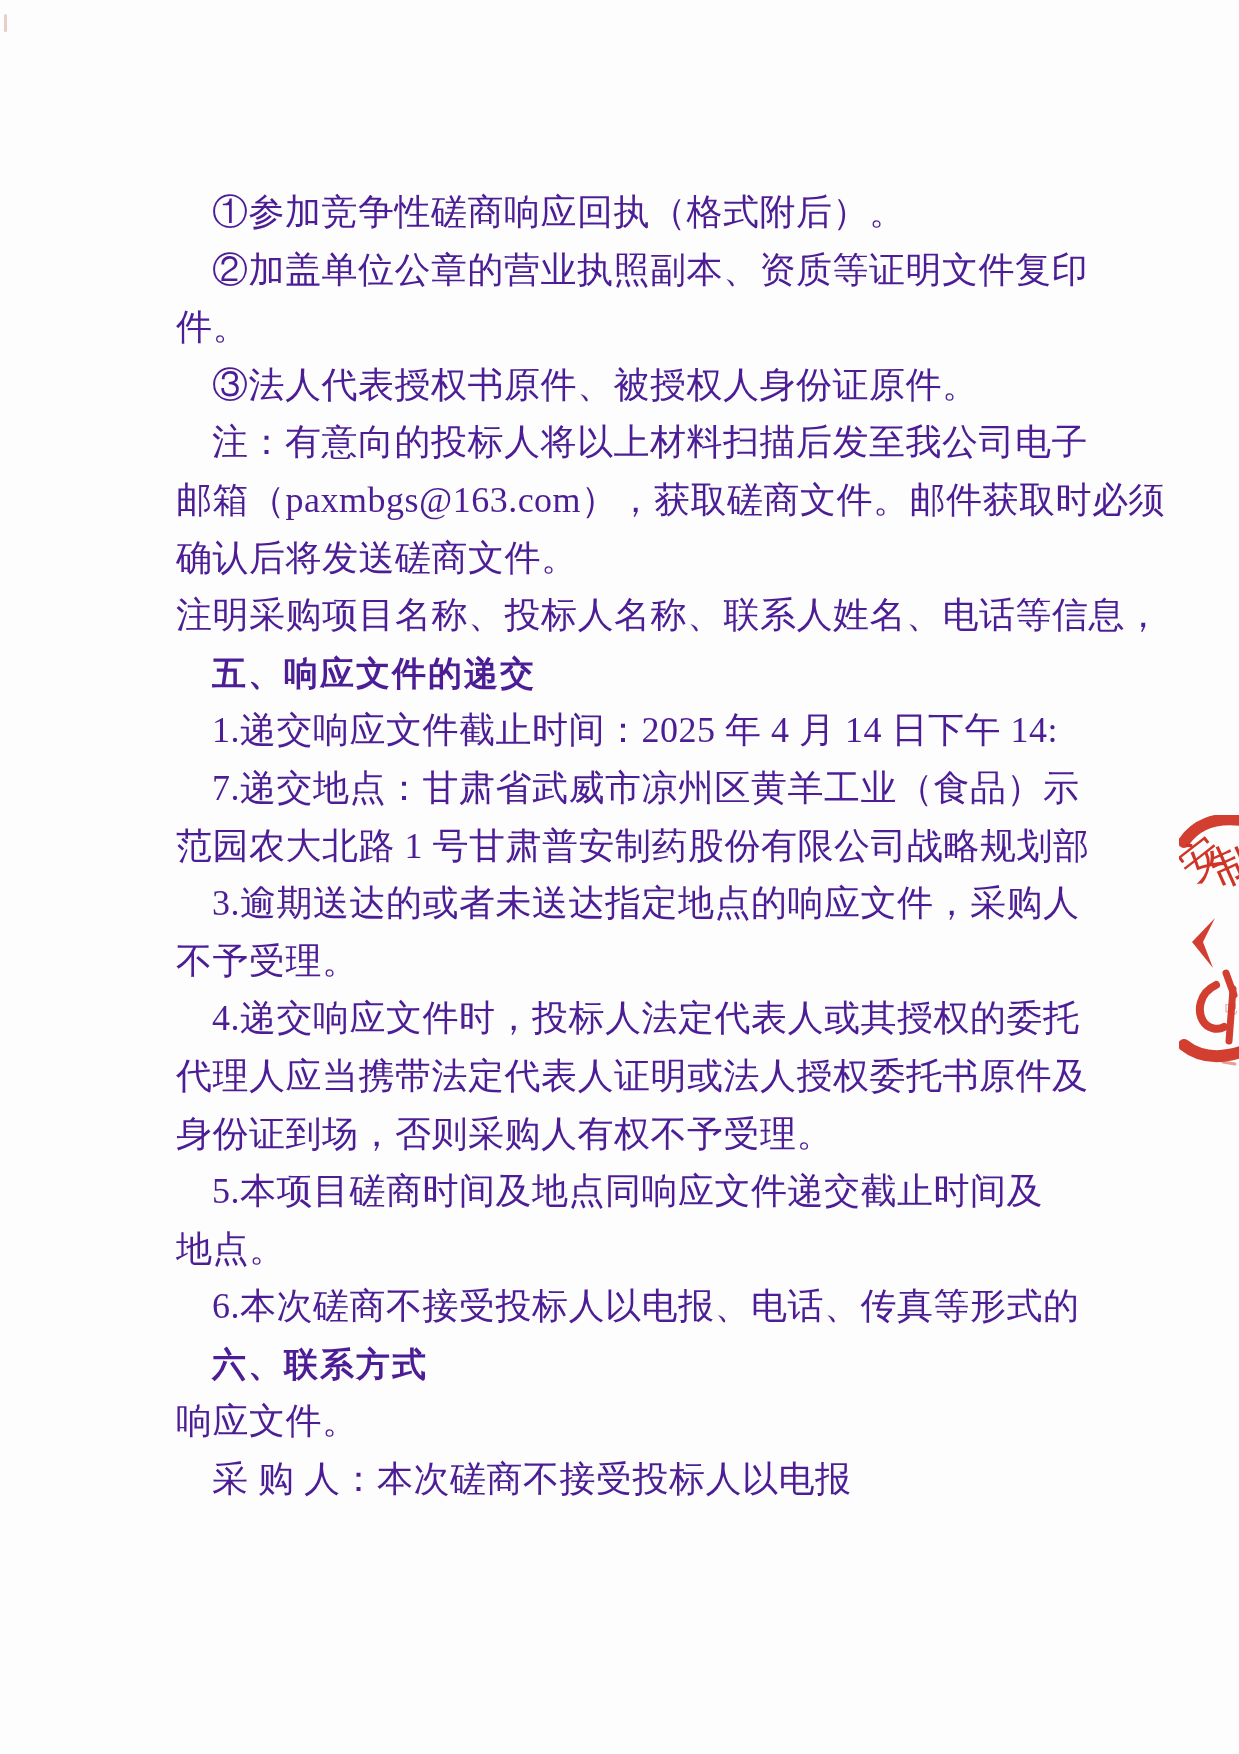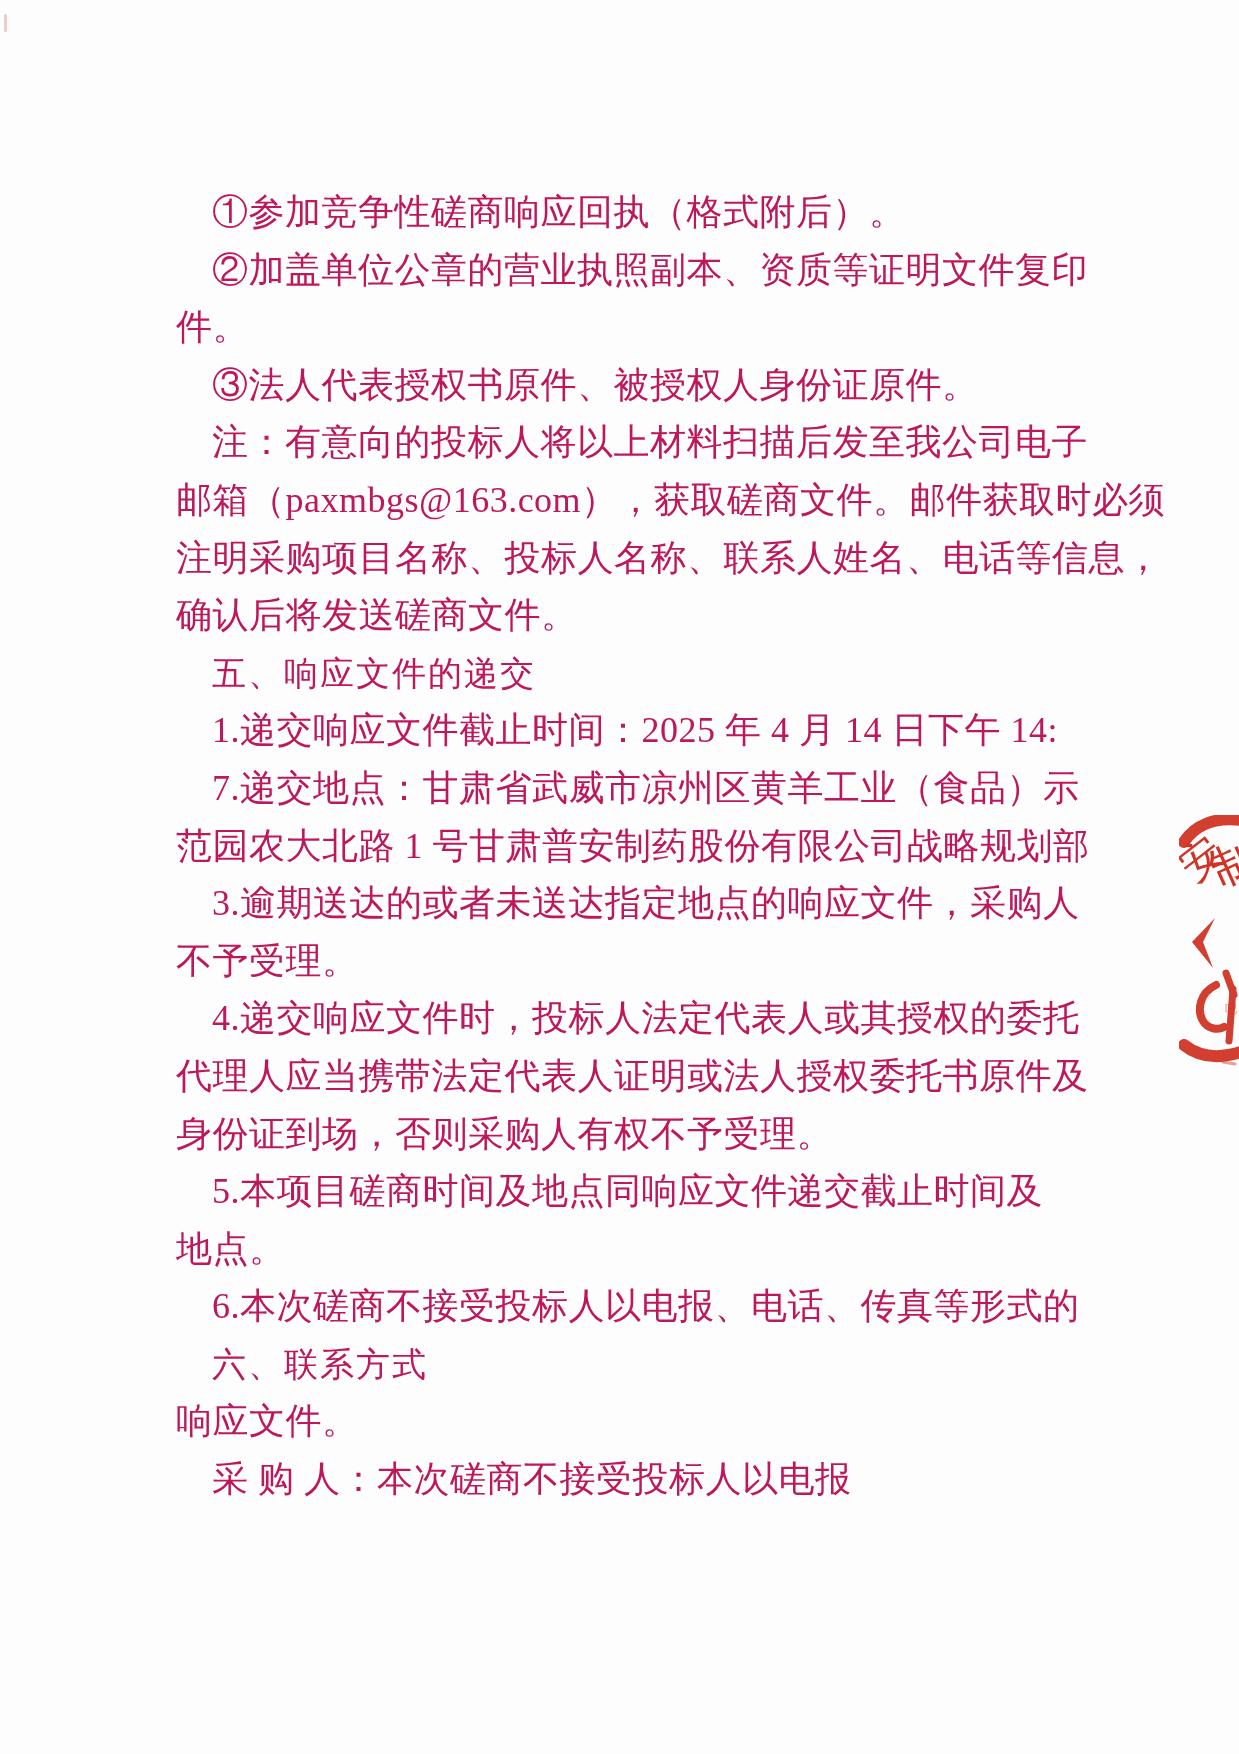--- a/index.html
+++ b/index.html
@@ -2,39 +2,39 @@
 <html><head>
 <meta charset="utf-8">
 <style>
   html,body{margin:0;padding:0;background:#e9e9e9;}
   .page{
     position:relative;
     width:1239px;height:1754px;
     background:#fdfdfd;
     overflow:hidden;
     font-family:"Liberation Serif","DejaVu Serif",serif;
-    color:#be185d;
+    color:#4c1d95;
     box-shadow:0 0 6px rgba(0,0,0,.25);
   }
   .corner-mark{
     position:absolute;left:4px;top:14px;width:3px;height:18px;
     background:#daa49e;opacity:.55;border-radius:2px;
   }
   .text-block{
     position:absolute;left:176px;top:184px;width:872px;
   }
   .line{
     height:57.6px;line-height:57.6px;
     font-size:36px;
     white-space:pre;
     letter-spacing:.5px;
   }
   .line.indent{padding-left:36px;}
   .line.bold{
-    font-weight:400;
+    font-weight:700;
     font-family:"Liberation Sans","DejaVu Sans",sans-serif;
     font-size:34px;
     letter-spacing:2px;
   }
   .stamp{
     position:absolute;top:815px;right:0;width:60px;height:252px;
     overflow:hidden;pointer-events:none;
   }
   .stamp svg{display:block;}
 </style>
@@ -45,22 +45,22 @@
 
   <div class="corner-mark"></div>
 
   <div class="text-block" id="text-block">
       <div class="line indent">①参加竞争性磋商响应回执（格式附后）。</div>
       <div class="line indent">②加盖单位公章的营业执照副本、资质等证明文件复印</div>
       <div class="line">件。</div>
       <div class="line indent">③法人代表授权书原件、被授权人身份证原件。</div>
       <div class="line indent">注：有意向的投标人将以上材料扫描后发至我公司电子</div>
       <div class="line">邮箱（paxmbgs@163.com），获取磋商文件。邮件获取时必须</div>
+      <div class="line">确认后将发送磋商文件。</div>
       <div class="line">注明采购项目名称、投标人名称、联系人姓名、电话等信息，</div>
-      <div class="line">确认后将发送磋商文件。</div>
       <div class="line indent bold">五、响应文件的递交</div>
       <div class="line indent">1.递交响应文件截止时间：2025 年 4 月 14 日下午 14:</div>
       <div class="line indent">7.递交地点：甘肃省武威市凉州区黄羊工业（食品）示</div>
       <div class="line">范园农大北路 1 号甘肃普安制药股份有限公司战略规划部</div>
       <div class="line indent">3.逾期送达的或者未送达指定地点的响应文件，采购人</div>
       <div class="line">不予受理。</div>
       <div class="line indent">4.递交响应文件时，投标人法定代表人或其授权的委托</div>
       <div class="line">代理人应当携带法定代表人证明或法人授权委托书原件及</div>
       <div class="line">身份证到场，否则采购人有权不予受理。</div>
       <div class="line indent">5.本项目磋商时间及地点同响应文件递交截止时间及</div>

